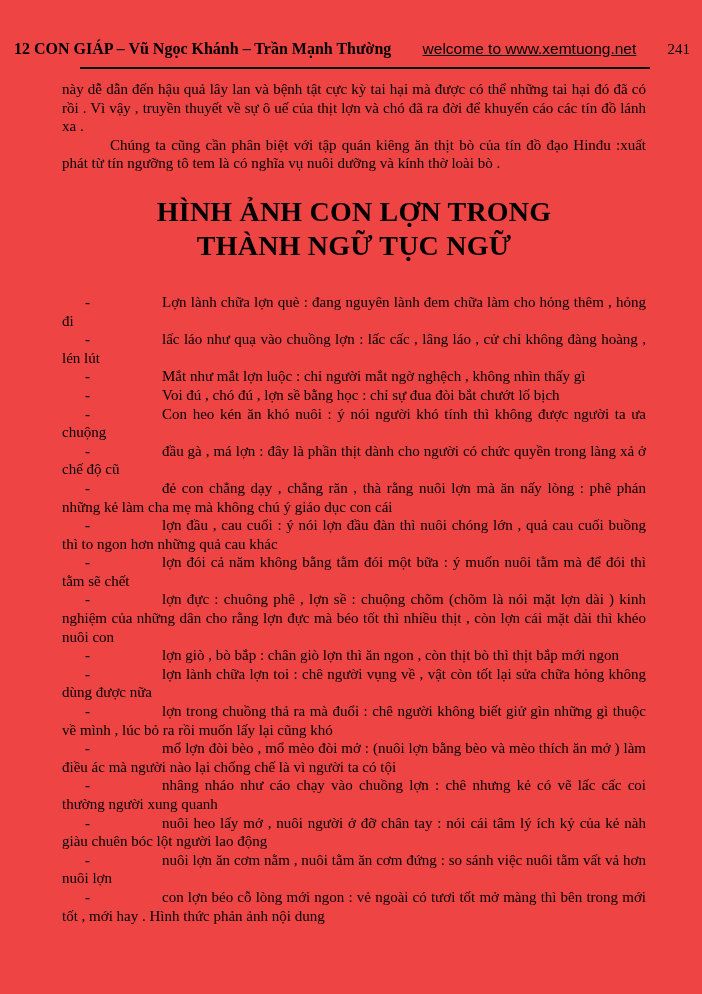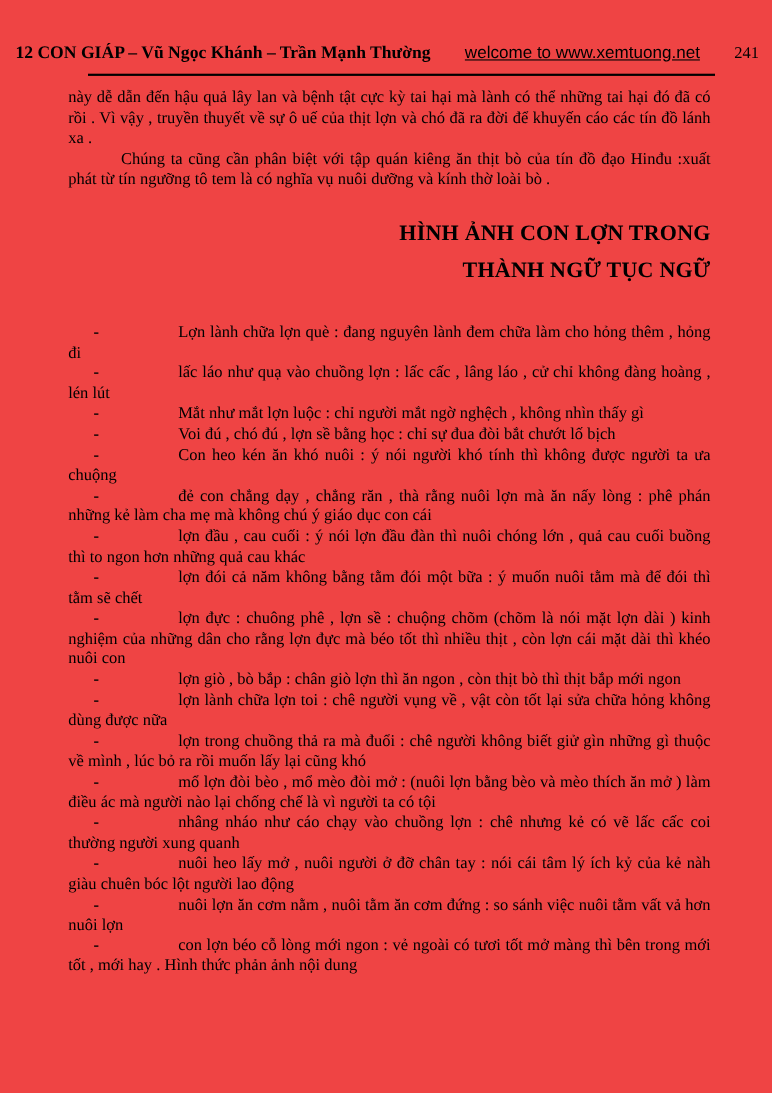--- a/index.html
+++ b/index.html
@@ -50,23 +50,23 @@
     width: 584px;
     font-size: 15px;
     line-height: 18.6px;
     text-align: justify;
   }
   .content p { margin: 0; }
   .intro-p2 { text-indent: 48px; }
   .section-heading {
     margin-top: 22px;
     font-weight: bold;
-    font-size: 20px;
+    font-size: 28px;
     line-height: 34px;
-    text-align: right;
+    text-align: center;
     letter-spacing: 0.2px;
   }
   .idiom-list { margin-top: 30px; }
   .idiom-item { text-indent: 23px; }
   .dash { font-weight: bold; }
   .gap { display: inline-block; width: 72px; }
 </style>
 </head>
 <body>
 
@@ -74,34 +74,35 @@
 
   <div class="header-row">
     <span class="book-title">12 CON GIÁP – Vũ Ngọc Khánh – Trần Mạnh Thường</span>
     <span class="site-link">welcome to www.xemtuong.net</span>
     <span class="page-number">241</span>
   </div>
   <hr class="header-rule">
 
   <div class="content">
 
-    <p class="intro-p1">này dễ dẫn đến hậu quả lây lan và bệnh tật cực kỳ tai hại mà lành có thể những tai hại đó đã có rồi . Vì vậy , truyền thuyết về sự ô uế của thịt lợn và chó đã ra đời để khuyến cáo các tín đồ lánh xa .</p>
+    <p class="intro-p1">này dễ dẫn đến hậu quả lây lan và bệnh tật cực kỳ tai hại mà được có thể những tai hại đó đã có rồi . Vì vậy , truyền thuyết về sự ô uế của thịt lợn và chó đã ra đời để khuyến cáo các tín đồ lánh xa .</p>
     <p class="intro-p2">Chúng ta cũng cần phân biệt với tập quán kiêng ăn thịt bò của tín đồ đạo Hinđu :xuất phát từ tín ngưỡng tô tem là có nghĩa vụ nuôi dưỡng và kính thờ loài bò .</p>
 
     <div class="section-heading">
       <div>HÌNH ẢNH CON LỢN TRONG</div>
       <div>THÀNH NGỮ TỤC NGỮ</div>
     </div>
 
     <div class="idiom-list">
       <p class="idiom-item"><span class="dash">-</span><span class="gap"></span><span>Lợn lành chữa lợn què : đang nguyên lành đem chữa làm cho hỏng thêm , hỏng đi</span></p>
       <p class="idiom-item"><span class="dash">-</span><span class="gap"></span><span>lấc láo như quạ vào chuồng lợn : lấc cấc , lâng láo , cử chỉ không đàng hoàng , lén lút</span></p>
       <p class="idiom-item"><span class="dash">-</span><span class="gap"></span><span>Mắt như mắt lợn luộc : chỉ người mắt ngờ nghệch , không nhìn thấy gì</span></p>
       <p class="idiom-item"><span class="dash">-</span><span class="gap"></span><span>Voi đú , chó đú , lợn sề bằng học : chỉ sự đua đòi bắt chướt lố bịch</span></p>
       <p class="idiom-item"><span class="dash">-</span><span class="gap"></span><span>Con heo kén ăn khó nuôi : ý nói người khó tính thì không được người ta ưa chuộng</span></p>
+      <p class="idiom-item"><span class="dash">-</span><span class="gap"></span><span>đầu gà , má lợn : đây là phần thịt dành cho người có chức quyền trong làng xả ở chế độ cũ</span></p>
       <p class="idiom-item"><span class="dash">-</span><span class="gap"></span><span>đẻ con chẳng dạy , chẳng răn , thà rằng nuôi lợn mà ăn nấy lòng : phê phán những kẻ làm cha mẹ mà không chú ý giáo dục con cái</span></p>
       <p class="idiom-item"><span class="dash">-</span><span class="gap"></span><span>lợn đầu , cau cuối : ý nói lợn đầu đàn thì nuôi chóng lớn , quả cau cuối buồng thì to ngon hơn những quả cau khác</span></p>
       <p class="idiom-item"><span class="dash">-</span><span class="gap"></span><span>lợn đói cả năm không bằng tằm đói một bữa : ý muốn nuôi tằm mà để đói thì tằm sẽ chết</span></p>
       <p class="idiom-item"><span class="dash">-</span><span class="gap"></span><span>lợn đực : chuông phê , lợn sề : chuộng chõm (chõm là nói mặt lợn dài ) kinh nghiệm của những dân cho rằng lợn đực mà béo tốt thì nhiều thịt , còn lợn cái mặt dài thì khéo nuôi con</span></p>
       <p class="idiom-item"><span class="dash">-</span><span class="gap"></span><span>lợn giò , bò bắp : chân giò lợn thì ăn ngon , còn thịt bò thì thịt bắp mới ngon</span></p>
       <p class="idiom-item"><span class="dash">-</span><span class="gap"></span><span>lợn lành chữa lợn toi : chê người vụng về , vật còn tốt lại sửa chữa hỏng không dùng được nữa</span></p>
       <p class="idiom-item"><span class="dash">-</span><span class="gap"></span><span>lợn trong chuồng thả ra mà đuổi : chê người không biết giử gìn những gì thuộc về mình , lúc bỏ ra rồi muốn lấy lại cũng khó</span></p>
       <p class="idiom-item"><span class="dash">-</span><span class="gap"></span><span>mổ lợn đòi bèo , mổ mèo đòi mở : (nuôi lợn bằng bèo và mèo thích ăn mở ) làm điều ác mà người nào lại chống chế là vì người ta có tội</span></p>
       <p class="idiom-item"><span class="dash">-</span><span class="gap"></span><span>nhâng nháo như cáo chạy vào chuồng lợn : chê nhưng kẻ có vẽ lấc cấc coi thường người xung quanh</span></p>
       <p class="idiom-item"><span class="dash">-</span><span class="gap"></span><span>nuôi heo lấy mở , nuôi người ở đỡ chân tay : nói cái tâm lý ích kỷ của kẻ nàh giàu chuên bóc lột người lao động</span></p>

